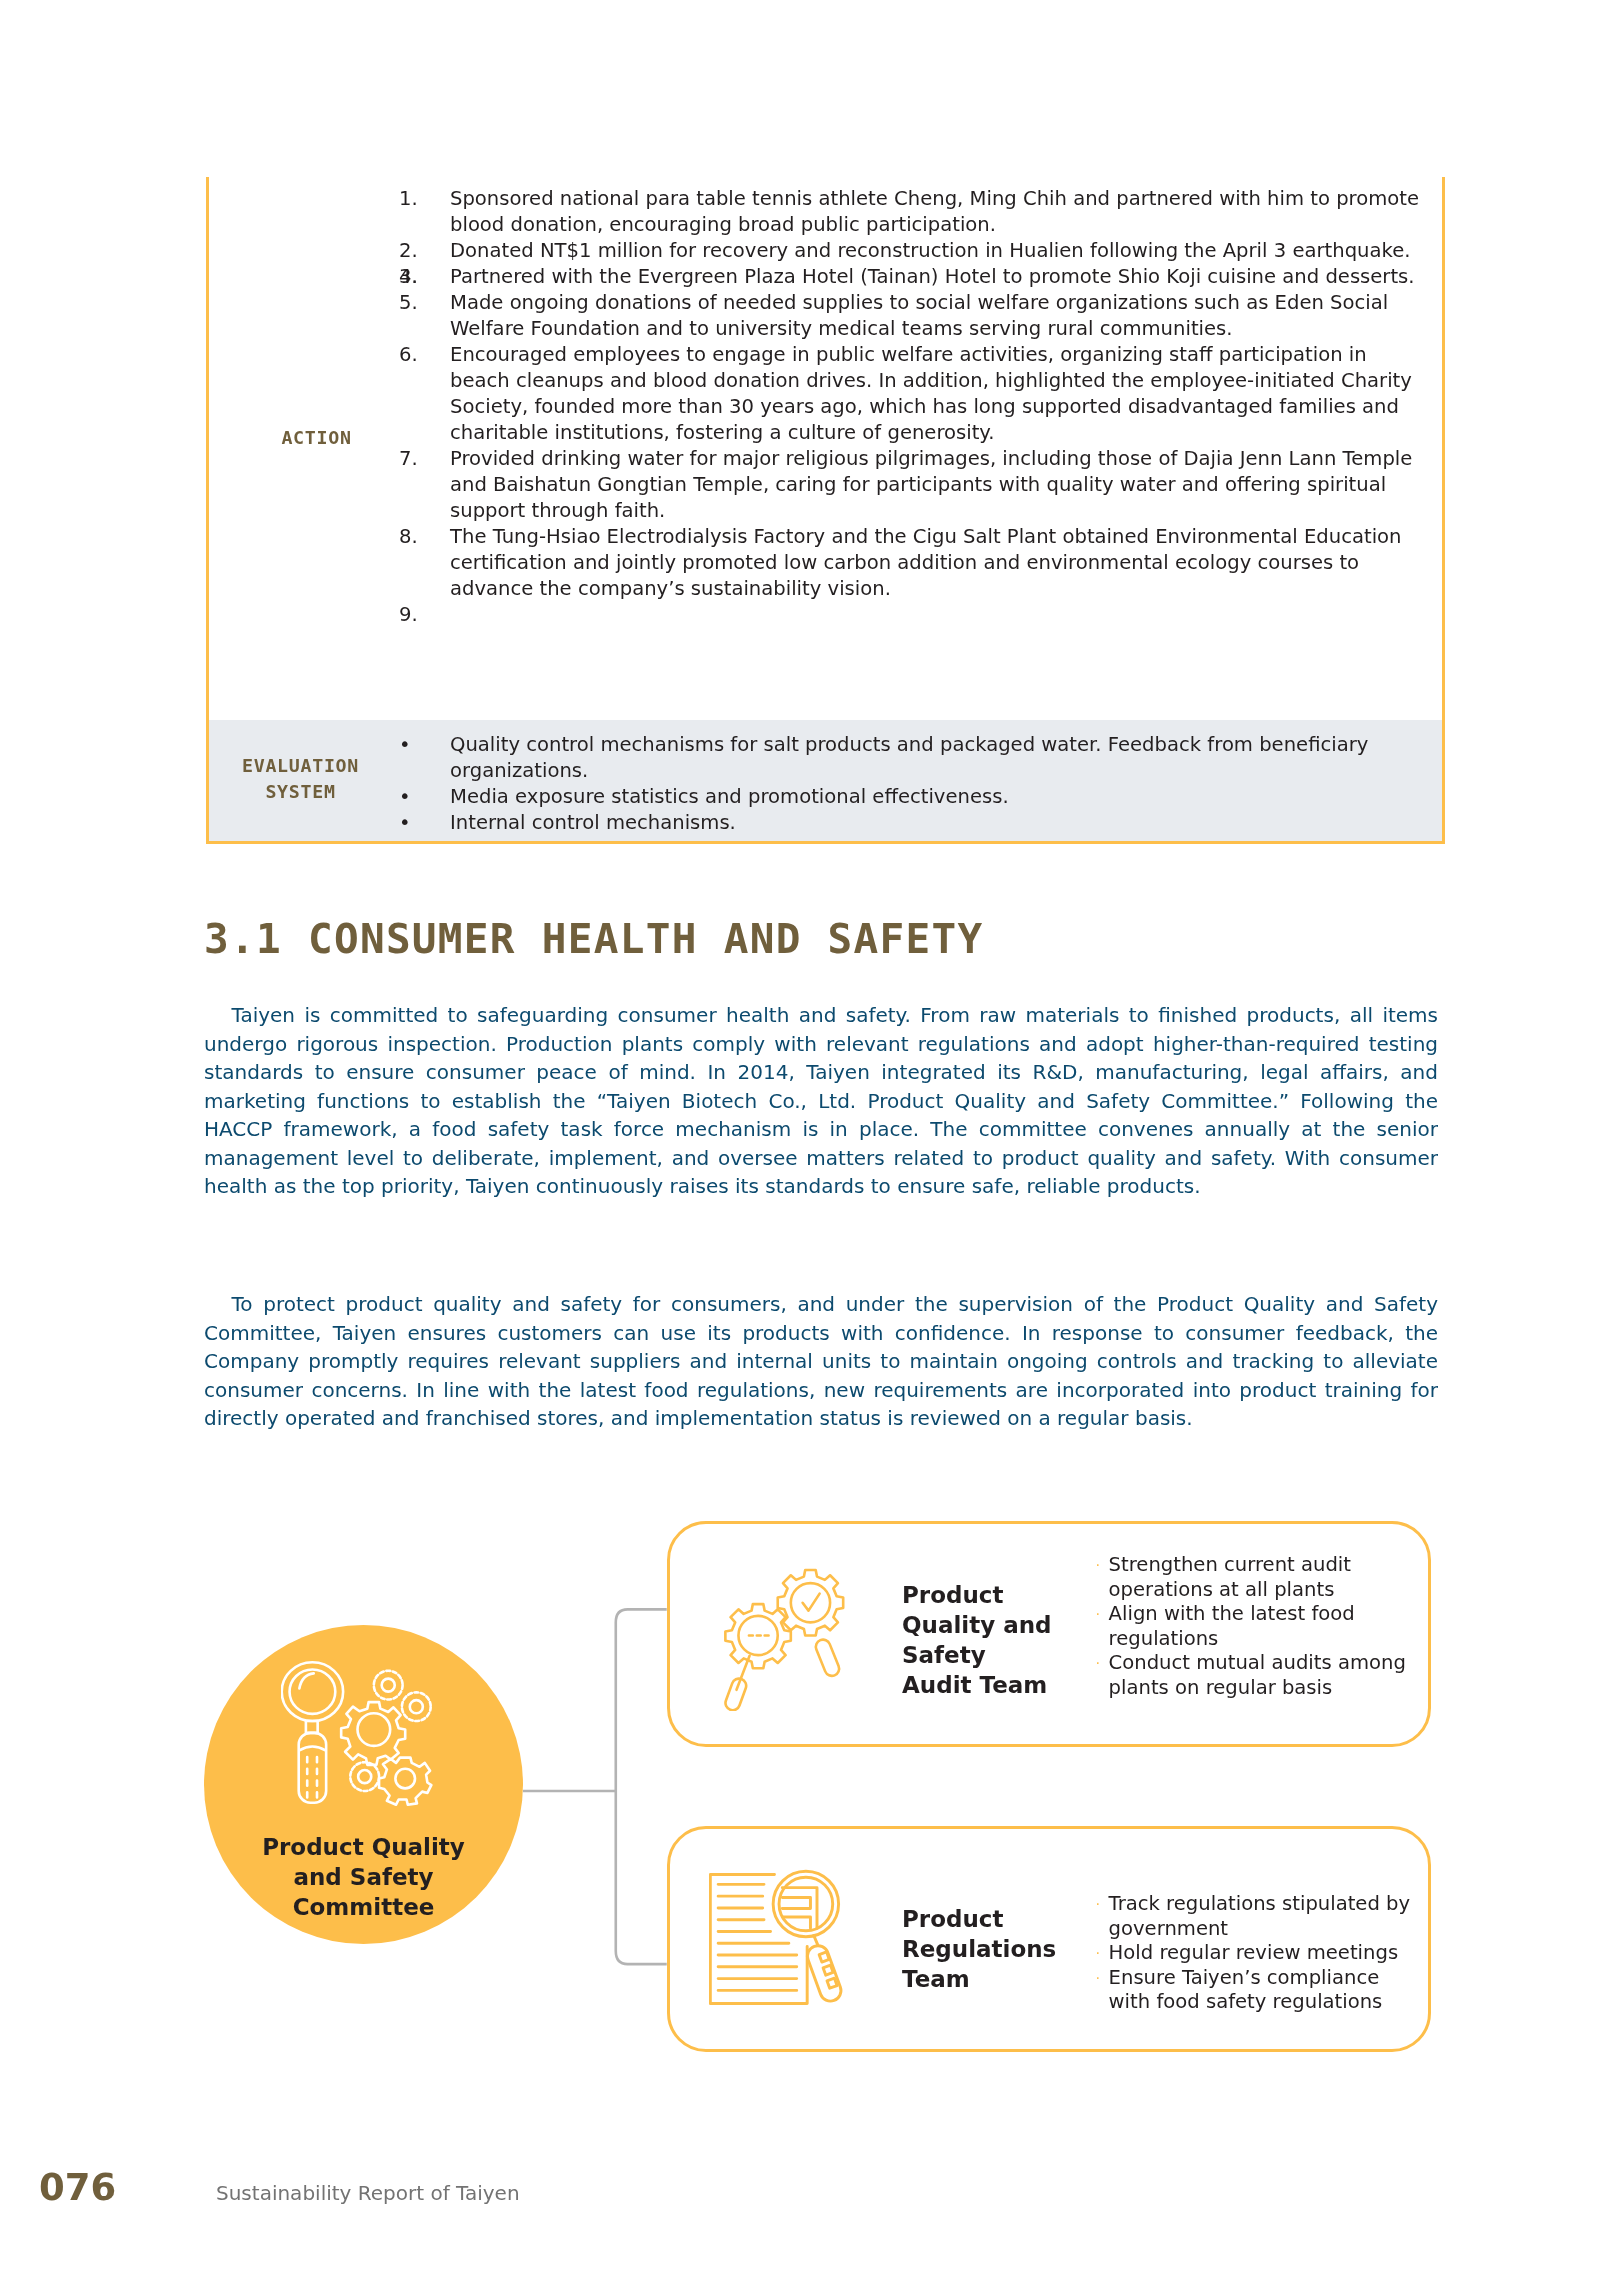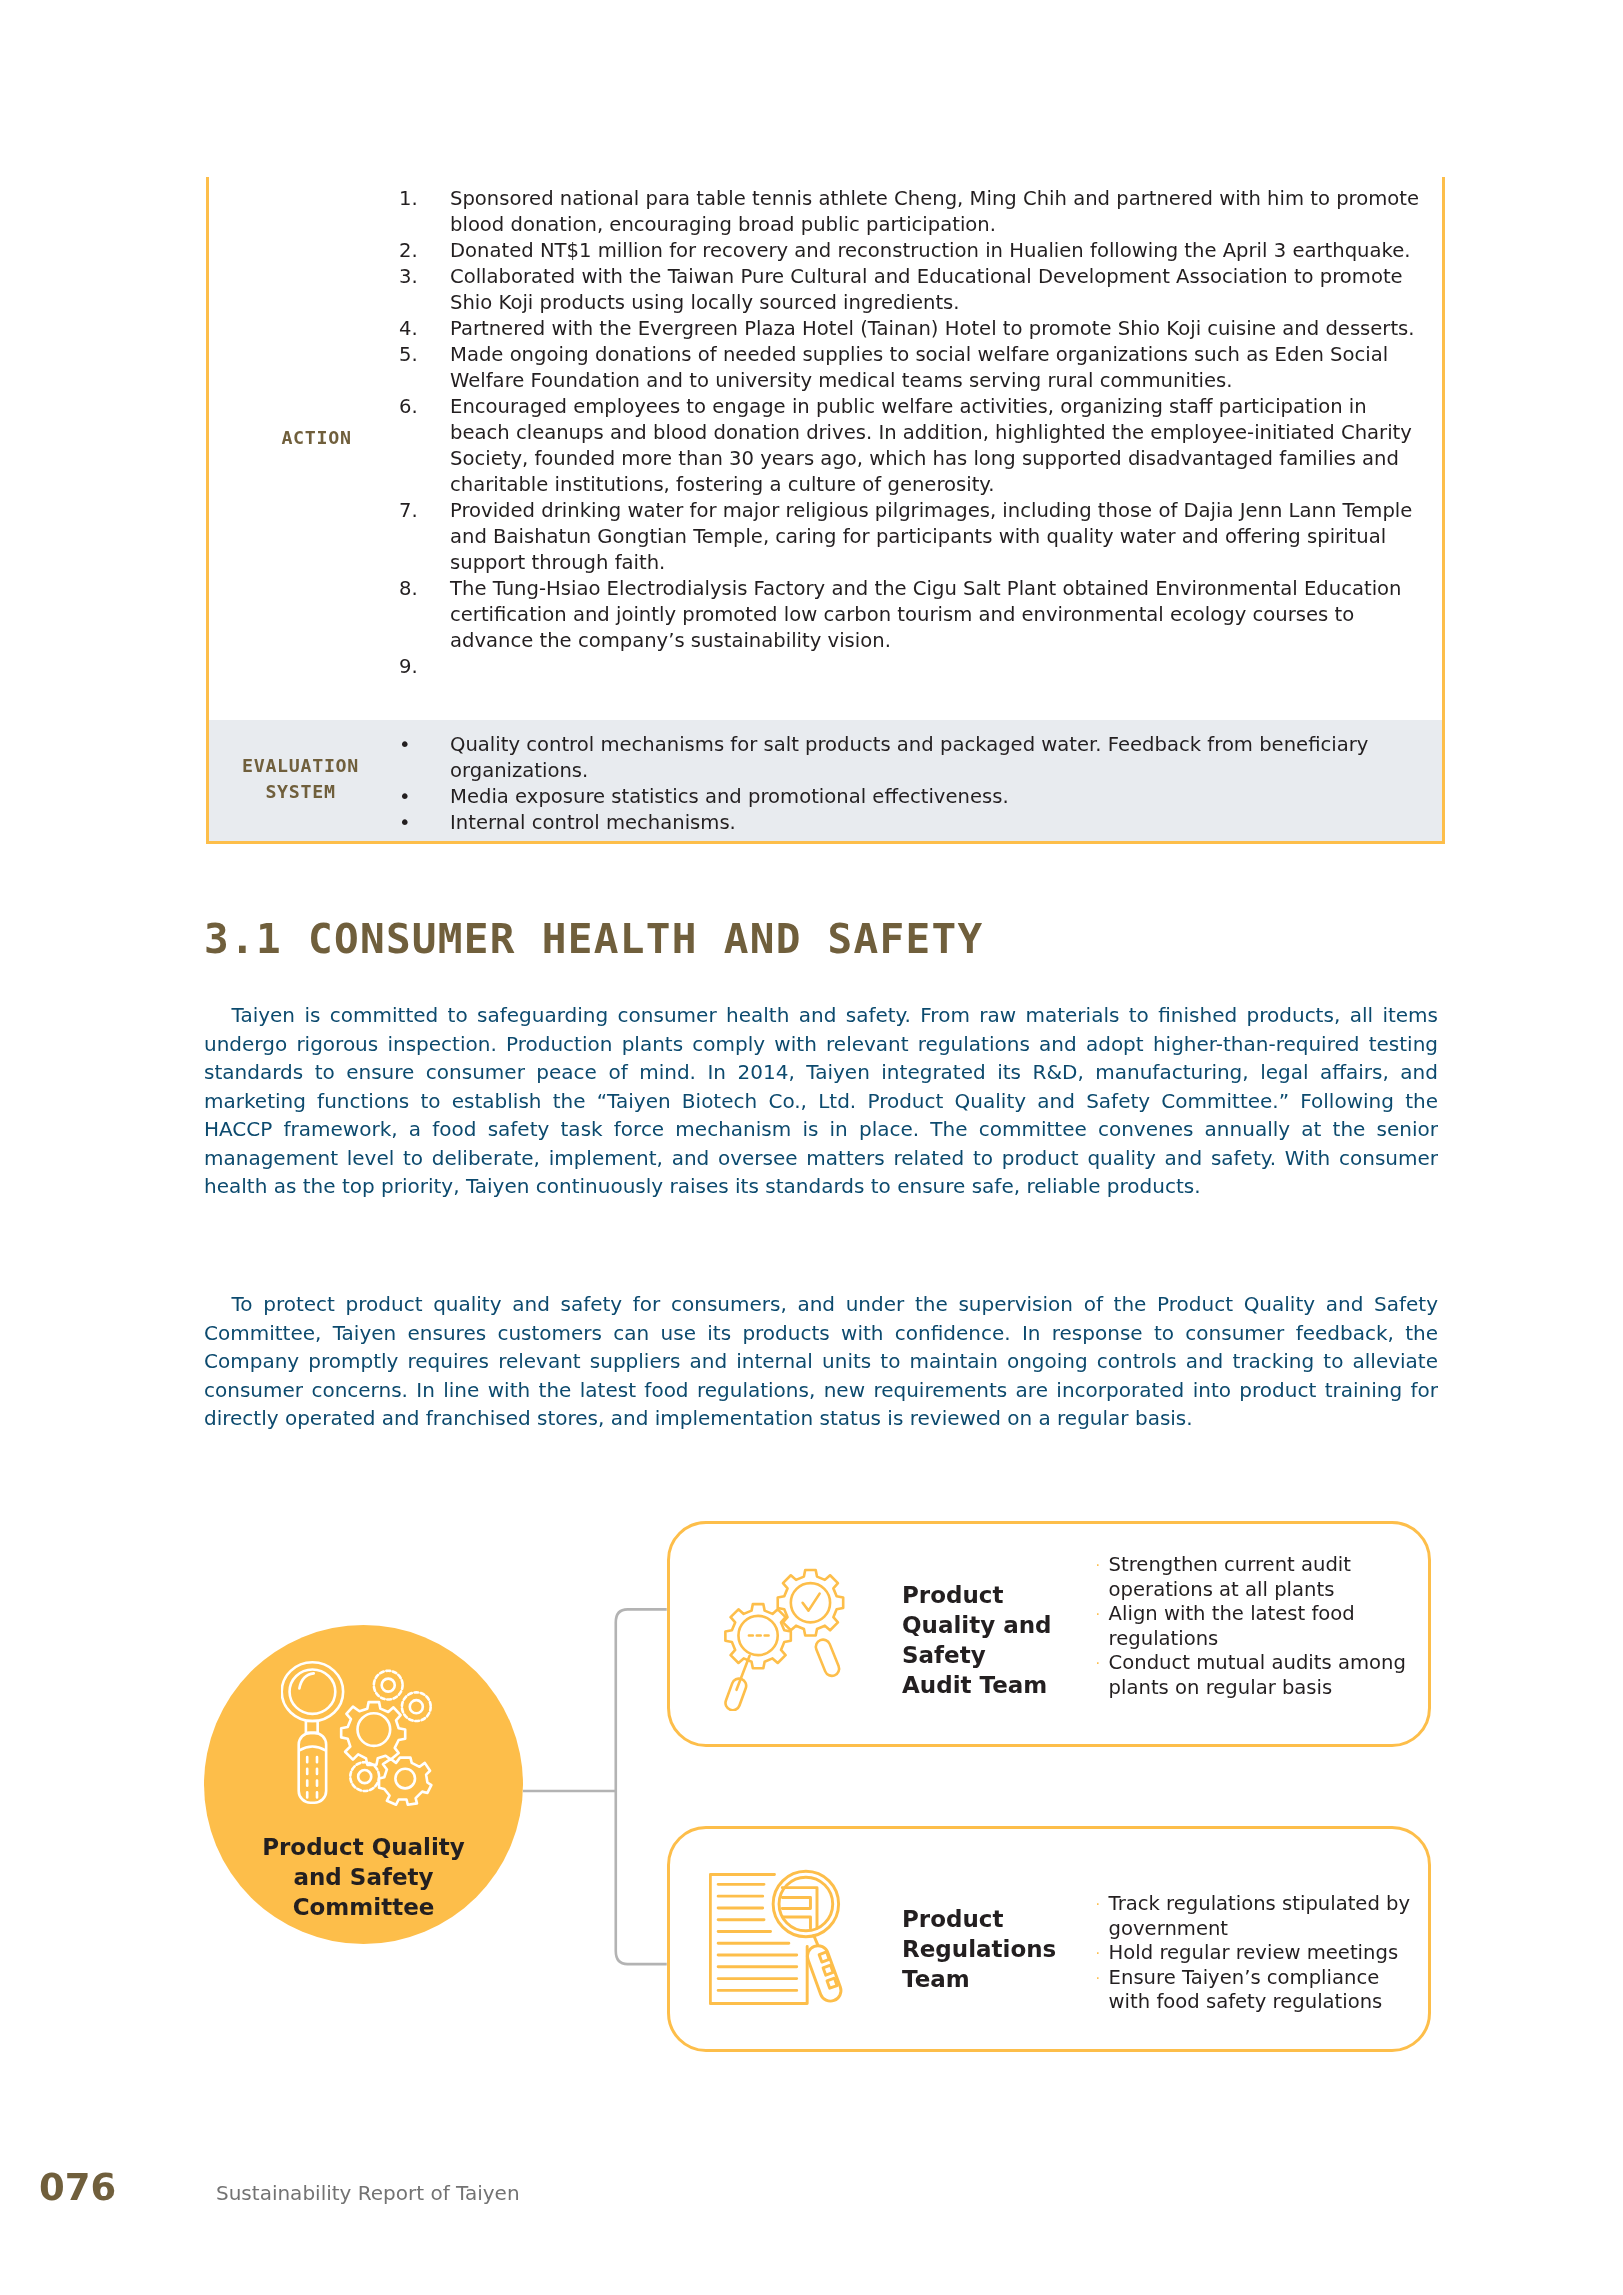--- a/index.html
+++ b/index.html
@@ -65,26 +65,26 @@
 </style>
 </head>
 <body>
 
 <div class="abs table-box">
   <div class="row-action">
     <div class="row-label" style="top:248px;margin-left:16px;">Action</div>
     <ol class="list action-list">
       <li><span class="num">1.</span><span>Sponsored national para table tennis athlete Cheng, Ming Chih and partnered with him to promote blood donation, encouraging broad public participation.</span></li>
       <li><span class="num">2.</span><span>Donated NT$1 million for recovery and reconstruction in Hualien following the April 3 earthquake.</span></li>
-      <li><span class="num">3.</span><span>Collaborated with the Taiwan Pure Cultural and Educational Development Association to promote Shio Koji products using locally sourced ingredients.</span></li>
+      <li><span class="num">3.</span></li>
       <li><span class="num">4.</span><span>Partnered with the Evergreen Plaza Hotel (Tainan) Hotel to promote Shio Koji cuisine and desserts.</span></li>
       <li><span class="num">5.</span><span>Made ongoing donations of needed supplies to social welfare organizations such as Eden Social Welfare Foundation and to university medical teams serving rural communities.</span></li>
       <li><span class="num">6.</span><span>Encouraged employees to engage in public welfare activities, organizing staff participation in beach cleanups and blood donation drives. In addition, highlighted the employee-initiated Charity Society, founded more than 30 years ago, which has long supported disadvantaged families and charitable institutions, fostering a culture of generosity.</span></li>
       <li><span class="num">7.</span><span>Provided drinking water for major religious pilgrimages, including those of Dajia Jenn Lann Temple and Baishatun Gongtian Temple, caring for participants with quality water and offering spiritual support through faith.</span></li>
-      <li><span class="num">8.</span><span>The Tung-Hsiao Electrodialysis Factory and the Cigu Salt Plant obtained Environmental Education certification and jointly promoted low carbon tourism and environmental ecology courses to advance the company’s sustainability vision.</span></li>
+      <li><span class="num">8.</span><span>The Tung-Hsiao Electrodialysis Factory and the Cigu Salt Plant obtained Environmental Education certification and jointly promoted low carbon addition and environmental ecology courses to advance the company’s sustainability vision.</span></li>
       <li><span class="num">9.</span></li>
     </ol>
   </div>
   <div class="row-eval">
     <div class="row-label" style="top:33px;">
       <div>Evaluation</div>
       <div>System</div>
     </div>
     <ul class="list eval-list">
       <li><span class="num">•</span><span>Quality control mechanisms for salt products and packaged water. Feedback from beneficiary organizations.</span></li>

